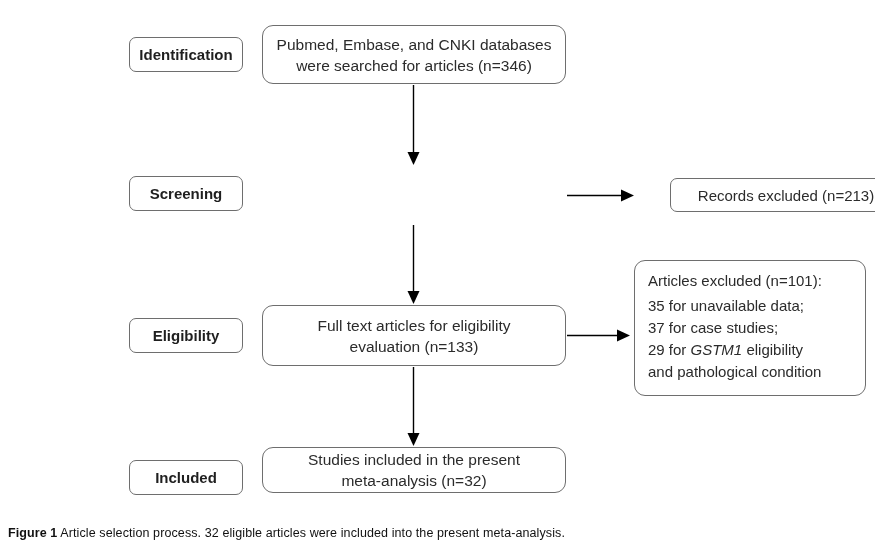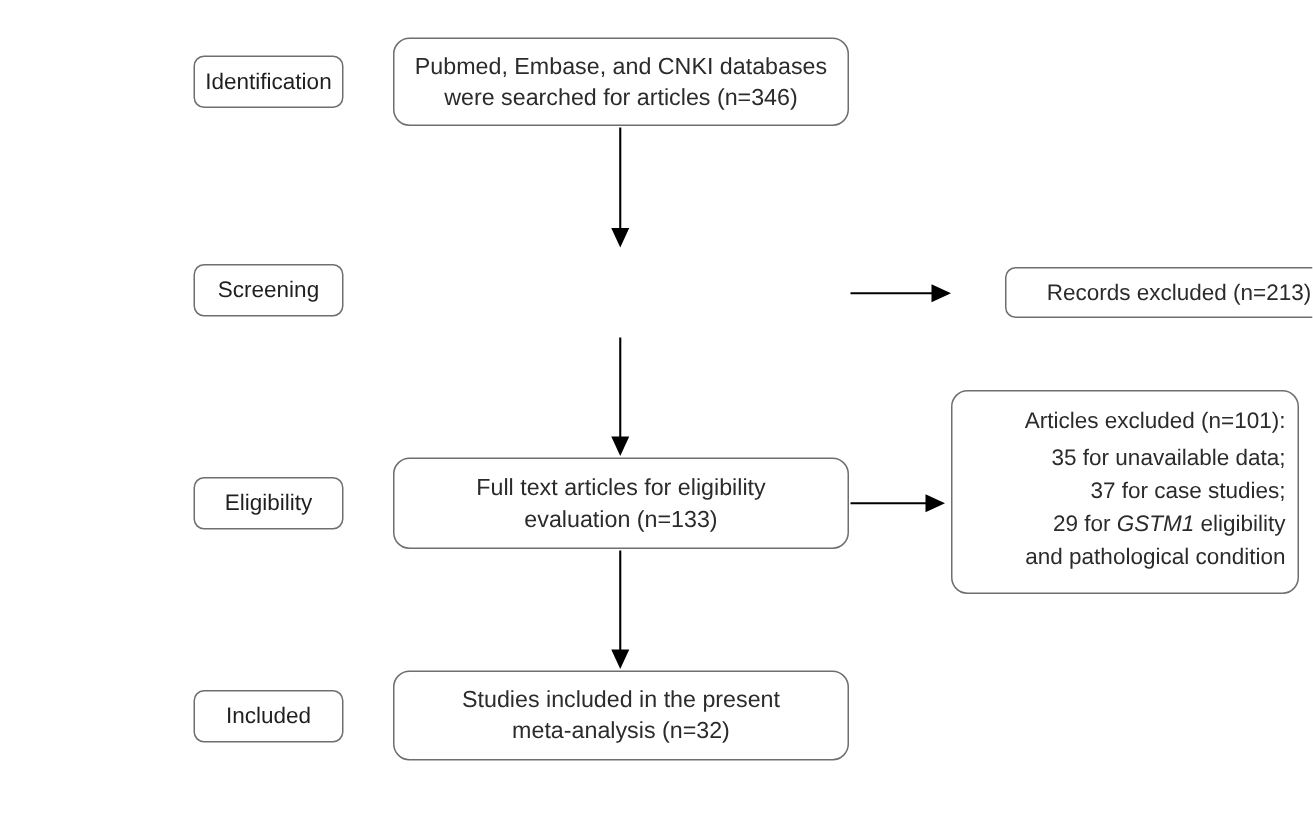--- a/index.html
+++ b/index.html
@@ -21,24 +21,24 @@
     box-sizing: border-box;
     background: #ffffff;
     border: 1.4px solid #6e6e6e;
     display: flex;
     align-items: center;
     justify-content: center;
     text-align: center;
   }
   .stage-box {
     left: 129px;
-    width: 100px;
+    width: 114px;
     height: 35px;
     border-radius: 7px;
-    font-weight: normal;
+    font-weight: bold;
     font-size: 15px;
     color: #1f1f1f;
   }
   .process-box {
     left: 262px;
     width: 304px;
     border-radius: 11px;
     font-size: 15.5px;
     line-height: 21px;
     white-space: pre-line;
@@ -55,21 +55,21 @@
     border-radius: 7px;
     font-size: 15px;
     margin-left: 36px;
   }
   .articles-box {
     top: 260px;
     height: 136px;
     border-radius: 11px;
     font-size: 15px;
     line-height: 22px;
-    align-items: flex-end;
+    align-items: flex-start;
     justify-content: flex-start;
     text-align: left;
     flex-direction: column;
     padding: 9px 8px 8px 13px;
   }
   .articles-title {
     margin-bottom: 3px;
   }
   .italic {
     font-style: italic;
@@ -100,21 +100,21 @@
 
   <div class="box stage-box" style="top:37px">Identification</div>
   <div class="box stage-box" style="top:176px">Screening</div>
   <div class="box stage-box" style="top:318px">Eligibility</div>
   <div class="box stage-box" style="top:460px">Included</div>
 
   <div class="box process-box" style="top:25px;height:59px">Pubmed, Embase, and CNKI databases
 were searched for articles (n=346)</div>
   <div class="box process-box" style="top:305px;height:61px">Full text articles for eligibility
 evaluation (n=133)</div>
-  <div class="box process-box" style="top:447px;height:60px">Studies included in the present
+  <div class="box process-box" style="top:447px;height:46px">Studies included in the present
 meta-analysis (n=32)</div>
 
   <div class="box side-box records-box">Records excluded (n=213)</div>
 
   <div class="box side-box articles-box">
     <div class="articles-title">Articles excluded (n=101):</div>
     <div>35 for unavailable data;</div>
     <div>37 for case studies;</div>
     <div><span>29 for </span><span class="italic">GSTM1</span><span> eligibility</span></div>
     <div>and pathological condition</div>
@@ -136,14 +136,15 @@
     <g>
       <line x1="567" y1="195.5" x2="622" y2="195.5" stroke-width="1.4" stroke="#000000"></line>
       <polygon points="621,189.5 621,201.5 634,195.5" fill="#000000"></polygon>
     </g>
     <g>
       <line x1="567" y1="335.5" x2="618" y2="335.5" stroke-width="1.4" stroke="#000000"></line>
       <polygon points="617,329.5 617,341.5 630,335.5" fill="#000000"></polygon>
     </g>
   </svg>
 
+  <div class="caption"><span class="bold">Figure 1</span><span> Article selection process. 32 eligible articles were included into the present meta-analysis.</span></div>
 
 </div>
 
 </body></html>

